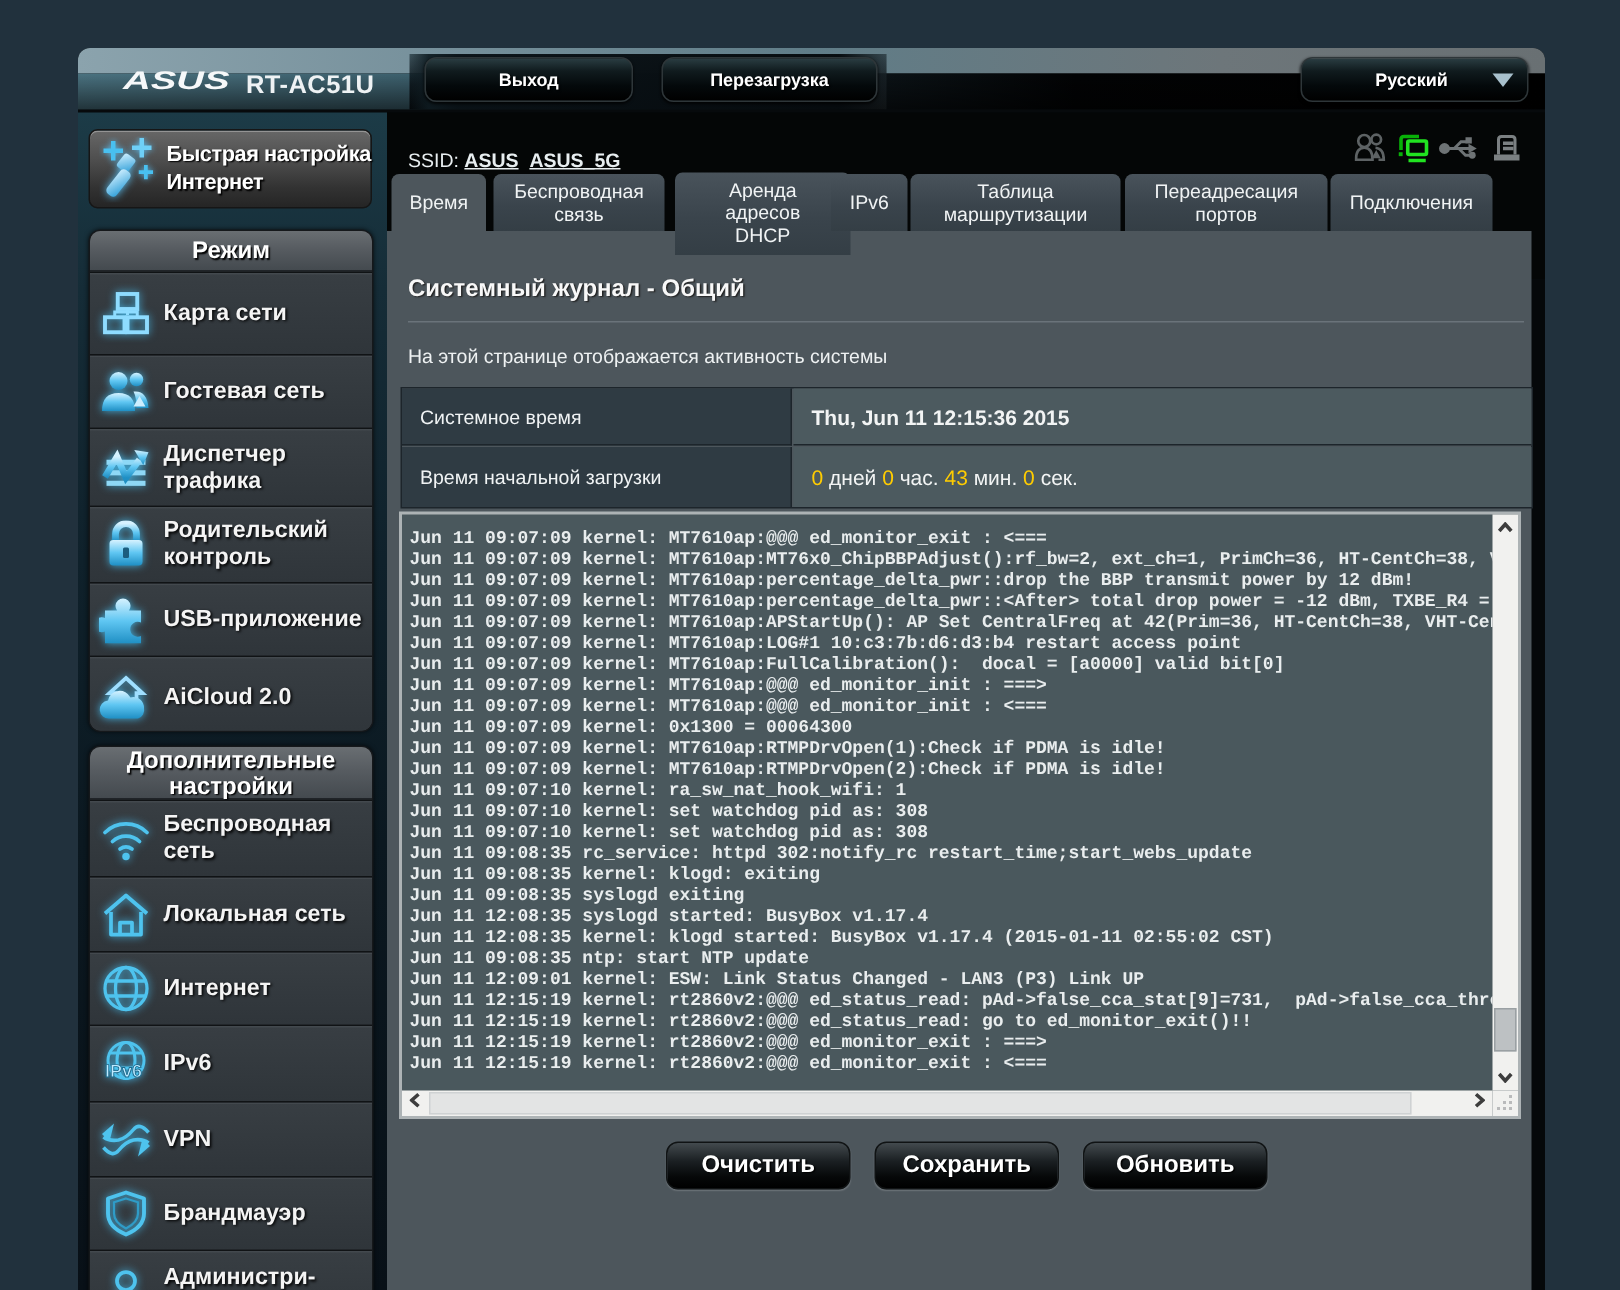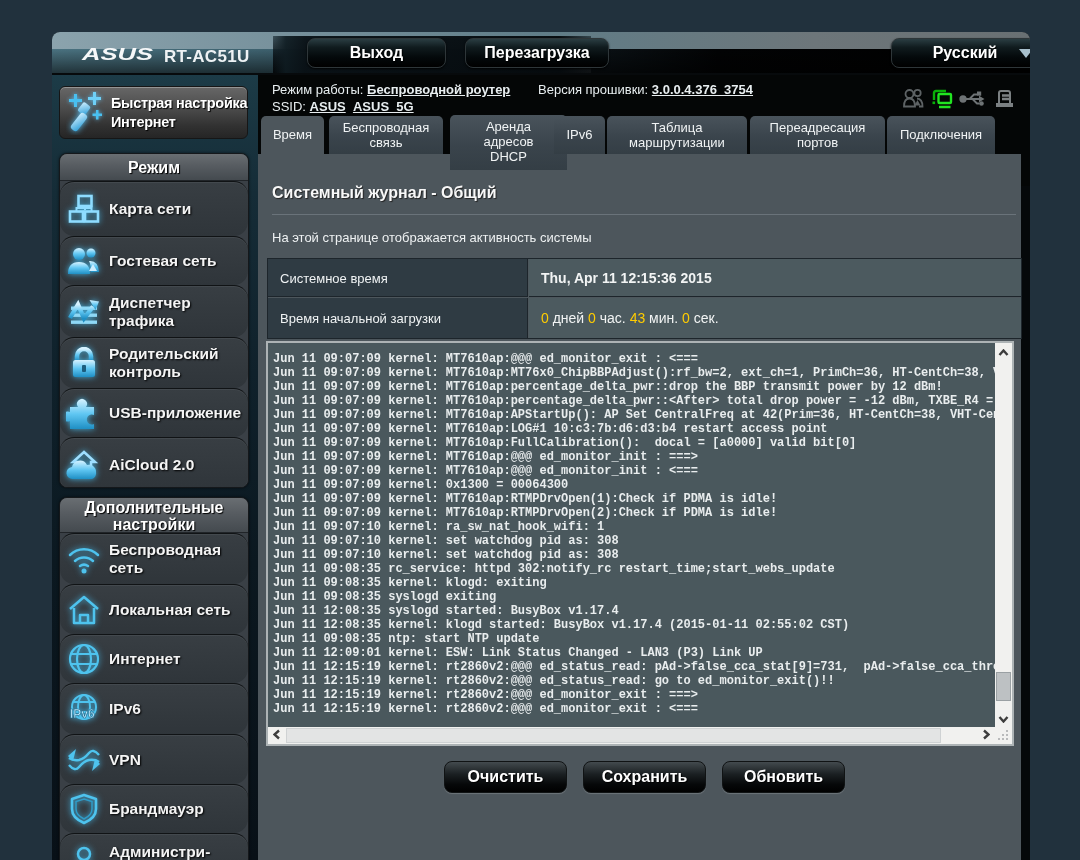--- a/index.html
+++ b/index.html
@@ -8,38 +8,38 @@
 
 #hdr{position:absolute;left:0;top:0;width:978px;height:41px;}
 #hdr .h1{position:absolute;left:0;top:0;width:978px;height:17px;background:linear-gradient(90deg,#8ba3ad 0%,#76909b 25%,#607d88 50%,#6d767a 78%,#697073 100%);}
 #hdr .h2{position:absolute;left:0;top:17px;width:978px;height:24px;background:linear-gradient(90deg,#4a7280 0%,#3c5f6c 25%,#1f3a44 42%,#0b1216 55%,#020304 68%,#000 100%);}
 #hdr .h2b{position:absolute;left:0;top:17px;width:978px;height:24px;background:linear-gradient(180deg,rgba(0,0,0,0) 0%,rgba(0,0,0,.55) 100%);}
 #hdr .hmid{position:absolute;left:221px;top:4px;width:318px;height:37px;background:linear-gradient(90deg,rgba(15,28,34,0) 0%,rgba(15,28,34,.85) 4%,rgba(10,18,23,.93) 10%,rgba(6,11,14,.95) 90%,rgba(60,66,68,.2) 100%),linear-gradient(180deg,rgba(22,40,48,.6) 0%,rgba(10,18,23,.9) 55%,rgba(3,6,8,.95) 100%);}
 #sep{position:absolute;left:0;top:41px;width:978px;height:2px;background:#070a0c;}
 
 #logo{position:absolute;left:26px;top:13px;}
 #model{position:absolute;left:112px;top:15px;color:#eef2f4;font-size:17px;font-weight:bold;letter-spacing:.3px;}
-.tbtn{position:absolute;top:6px;height:28px;border-radius:8px;background:linear-gradient(180deg,#2a3d42 0%,#101b1e 30%,#04090b 65%,#000 100%);border:1px solid #2e3639;box-shadow:0 1px 2px rgba(0,0,0,.8);color:#fff;font-weight:bold;font-size:16px;text-align:center;line-height:28px;text-shadow:1px 1px 1px #000;margin-left:24px;}
+.tbtn{position:absolute;top:6px;height:28px;border-radius:8px;background:linear-gradient(180deg,#2a3d42 0%,#101b1e 30%,#04090b 65%,#000 100%);border:1px solid #2e3639;box-shadow:0 1px 2px rgba(0,0,0,.8);color:#fff;font-weight:bold;font-size:12px;text-align:center;line-height:28px;text-shadow:1px 1px 1px #000;}
 #btn-exit{left:231px;width:137px;}
 #btn-reboot{left:389px;width:142px;}
 #btn-lang{left:815px;top:6px;width:150px;height:28px;}
 #btn-lang .cap{position:absolute;left:0;top:0;width:146px;text-align:center;}
 #btn-lang .tri{position:absolute;right:9px;top:10px;width:0;height:0;border-left:7px solid transparent;border-right:7px solid transparent;border-top:9px solid #a8c0cc;}
 
 #side{position:absolute;left:0;top:43px;width:206px;height:785px;background:linear-gradient(180deg,#1c3b47 0%,#152c37 15%,#0f212b 38%,#0b1820 62%,#081017 100%);}
 #qis{position:absolute;left:7px;top:54px;width:187px;height:51px;border-radius:6px;background:linear-gradient(180deg,#676767 0%,#4d4d4d 40%,#323232 75%,#252525 100%);border:1px solid #161616;box-shadow:inset 0 1px 0 rgba(255,255,255,.3);}
 #qis .txt{position:absolute;left:51px;top:7px;width:140px;color:#fff;font-weight:bold;font-size:14.5px;letter-spacing:-.3px;line-height:19px;text-shadow:1px 1px 1px #000;white-space:nowrap;}
 #qis .ic{position:absolute;left:6px;top:4px;}
 .menu{position:absolute;left:7px;width:188px;border-radius:8px;background:#3a4046;border:1px solid #15181b;overflow:hidden;box-shadow:0 0 3px rgba(0,0,0,.6);}
 #menu1{top:121px;height:333px;}
 #menu2{top:465px;height:395px;border-radius:8px 8px 0 0;}
 .mhead{background:linear-gradient(180deg,#696e72 0%,#575c61 45%,#444a4f 100%);color:#fff;font-weight:bold;font-size:16px;text-align:center;text-shadow:1px 1px 1px #000;border-bottom:1px solid #202428;}
 #menu1 .mhead{height:26px;line-height:27px;}
 #menu2 .mhead{height:33px;line-height:17px;padding-top:1px;}
-.mi{position:relative;border-top:1px solid #101315;box-shadow:inset 0 1px 0 rgba(255,255,255,.06);background:linear-gradient(180deg,#383e43 0%,#2f353a 100%);border-radius:14px;}
+.mi{position:relative;border-top:1px solid #101315;box-shadow:inset 0 1px 0 rgba(255,255,255,.06);background:linear-gradient(180deg,#383e43 0%,#2f353a 100%);}
 .mi .t{position:absolute;left:49px;top:50%;transform:translateY(-50%);color:#f4f4f4;font-weight:bold;font-size:15.5px;line-height:18px;text-shadow:1px 1px 2px #000;}
 .mi .i{position:absolute;left:4px;top:50%;transform:translateY(-50%);width:40px;text-align:center;}
 .mi svg{filter:drop-shadow(0 0 3px rgba(70,190,240,.9));vertical-align:middle;}
 
 #infobar{position:absolute;left:206px;top:43px;width:772px;height:111px;background:#040606;}
 #infobar .l1 .v{position:absolute;left:266px;top:0;}
 #infobar .l1{position:absolute;left:14px;top:7px;width:740px;font-size:13px;color:#e8eef0;}
 #infobar .l2{position:absolute;left:14px;top:24px;font-size:13px;color:#e8eef0;}
 #infobar b{font-weight:bold;text-decoration:underline;}
 #hicons{position:absolute;left:645px;top:11px;}
@@ -255,21 +255,20 @@
             <g fill="none" stroke="#4ec3ee" stroke-width="2.5">
               <circle cx="15" cy="8" r="6"></circle>
               <path d="M3 30 q0 -13 12 -13 q12 0 12 13 Z"></path>
             </g>
           </svg></span>
         <span class="t" style="top:9px;transform:none;">Администри-<br>рование</span>
       </div>
   </div>
 
   <div id="infobar">
-    <div class="l1">Режим работы: <b>Беспроводной&nbsp;роутер</b><span class="v">Версия прошивки: <b>3.0.0.4.376_3754</b></span></div>
     <div class="l2">SSID: <b>ASUS</b> &nbsp;<b>ASUS_5G</b></div>
     <div id="hicons"><svg width="113" height="26" viewBox="0 0 113 26">
 <g fill="none" stroke="#5d6264" stroke-width="1.8">
 <circle cx="6.5" cy="8" r="4"></circle>
             <path d="M1 20.5 q0 -8 5.5 -8 q5.5 0 5.5 8 Z"></path>
 <circle cx="14.5" cy="7" r="3.2"></circle>
             <path d="M14 12.5 q5.5 0.5 5.5 8 l-3.5 0"></path>
             <path d="M14.5 14 l3 5.5 h-6 Z" fill="#5d6264" stroke="none"></path>
 </g>
 <g fill="none" stroke="#08b108" stroke-width="2.4">
@@ -307,21 +306,21 @@
 
   <div id="content">
     <div id="ctitle">Системный журнал - Общий</div>
     <div id="cdivider"></div>
     <div id="cdesc">На этой странице отображается активность системы</div>
     <div id="tbl">
       <div class="c lc r1">
           <span class="pad">Системное время</span>
         </div>
       <div class="c rc r1">
-          <span class="pad">Thu, Apr 11 12:15:36 2015</span>
+          <span class="pad">Thu, Jun 11 12:15:36 2015</span>
         </div>
       <div class="c lc r2">
           <span class="pad">Время начальной загрузки</span>
         </div>
       <div class="c rc r2">
           <span class="pad"><span class="yl">0</span> дней <span class="yl">0</span> час. <span class="yl">43</span> мин. <span class="yl">0</span> сек.</span>
         </div>
     </div>
     <div id="logbox">
       <div id="logtext">Jun 11 09:07:09 kernel: MT7610ap:@@@ ed_monitor_exit : &lt;===

